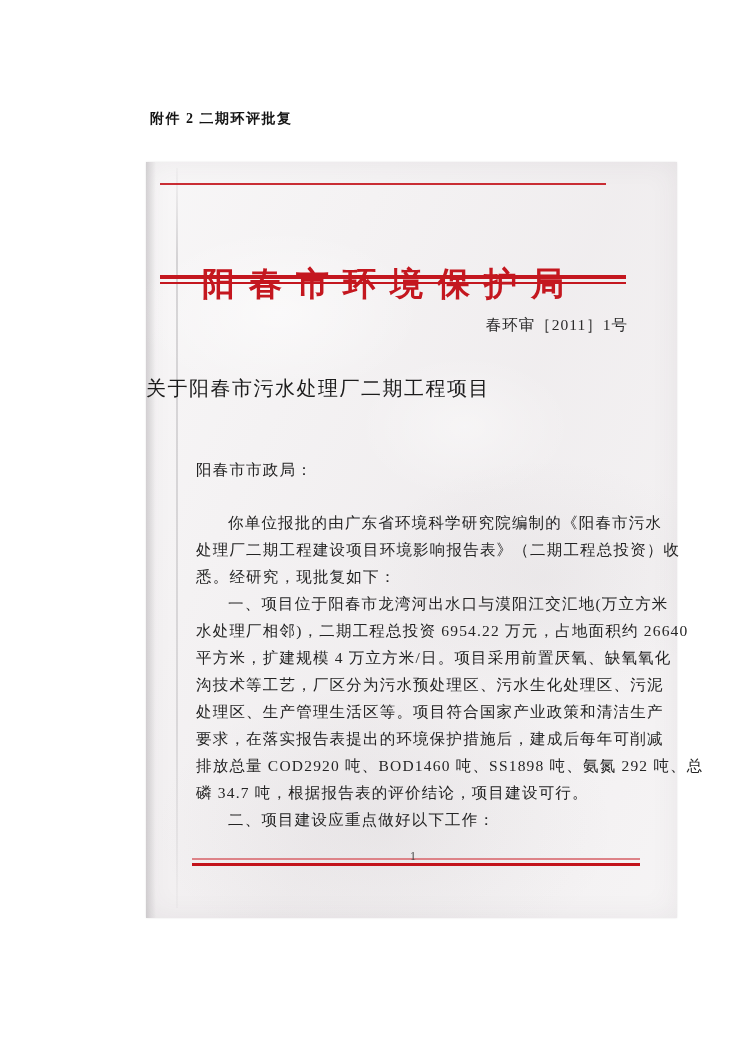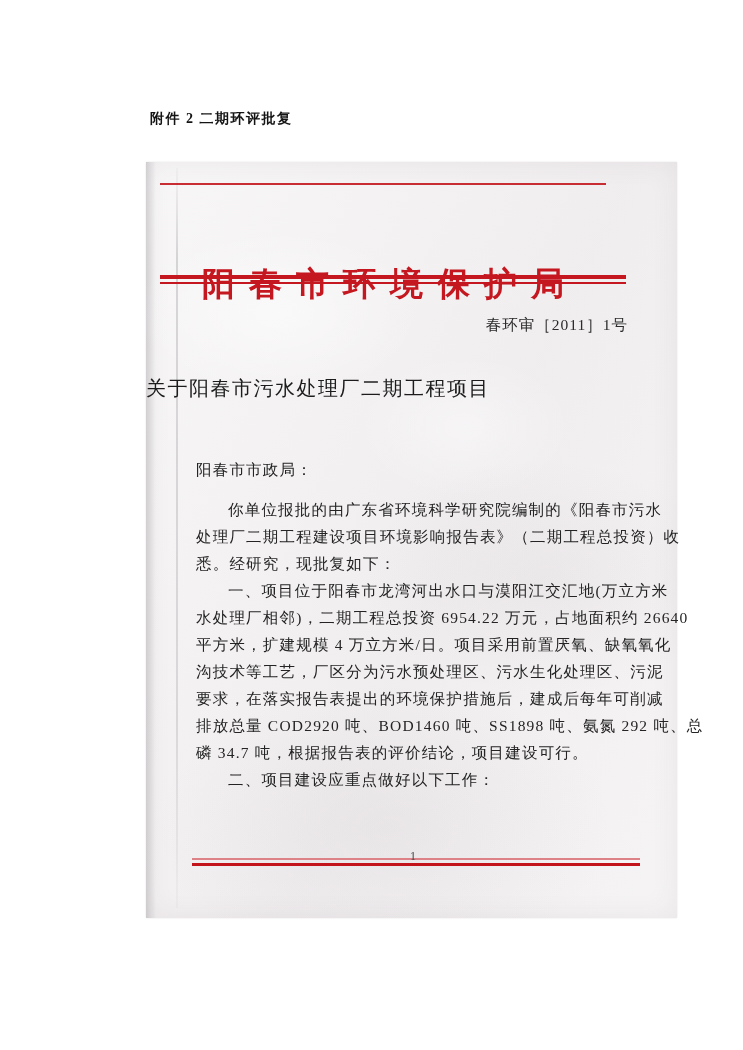--- a/index.html
+++ b/index.html
@@ -68,21 +68,21 @@
   .doc-title {
     position: absolute; left: 0; top: 211px; width: 510px;
     color: #1c1c1c;
     font-size: 20px; line-height: 31px; letter-spacing: 1.5px;
   }
 
   .body-text {
     position: absolute; left: 50px; top: 294px; width: 452px;
     font-size: 15.5px; color: #242424; letter-spacing: 1.2px;
   }
-  .salutation { height: 27px; line-height: 27px; margin-bottom: 13px; white-space: nowrap; }
+  .salutation { height: 27px; line-height: 27px; margin-bottom: 26px; white-space: nowrap; }
   .body-line { height: 27px; line-height: 27px; white-space: nowrap; }
   .indented { padding-left: 32px; }
 
   .bottom-rule-light {
     position: absolute; left: 46px; top: 696px; width: 448px; height: 2px;
     background: #dd8388;
   }
   .bottom-rule-dark {
     position: absolute; left: 46px; top: 701px; width: 448px; height: 2.5px;
     background: #c3131b;
@@ -118,20 +118,21 @@
     <div class="salutation">阳春市市政局：</div>
     <div>
 
     <div class="body-line indented">你单位报批的由广东省环境科学研究院编制的《阳春市污水</div>
         <div class="body-line">处理厂二期工程建设项目环境影响报告表》（二期工程总投资）收</div>
         <div class="body-line">悉。经研究，现批复如下：</div>
         <div class="body-line indented">一、项目位于阳春市龙湾河出水口与漠阳江交汇地(万立方米</div>
         <div class="body-line">水处理厂相邻)，二期工程总投资 6954.22 万元，占地面积约 26640</div>
         <div class="body-line">平方米，扩建规模 4 万立方米/日。项目采用前置厌氧、缺氧氧化</div>
         <div class="body-line">沟技术等工艺，厂区分为污水预处理区、污水生化处理区、污泥</div>
+        <div class="body-line">处理区、生产管理生活区等。项目符合国家产业政策和清洁生产</div>
         <div class="body-line">要求，在落实报告表提出的环境保护措施后，建成后每年可削减</div>
         <div class="body-line">排放总量 COD2920 吨、BOD1460 吨、SS1898 吨、氨氮 292 吨、总</div>
         <div class="body-line">磷 34.7 吨，根据报告表的评价结论，项目建设可行。</div>
         <div class="body-line indented">二、项目建设应重点做好以下工作：</div>
       </div>
   </div>
 
   <div class="bottom-rule-light"></div>
   <div class="bottom-rule-dark"></div>
 

